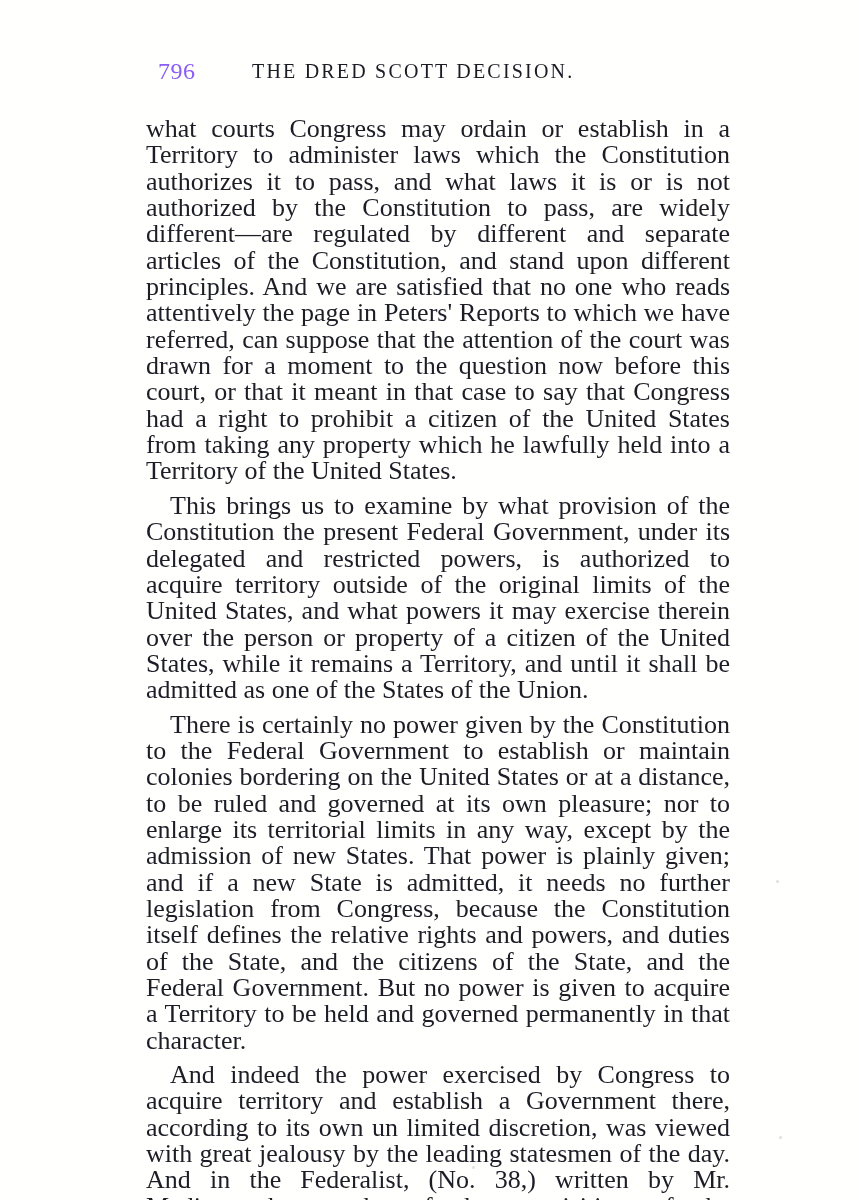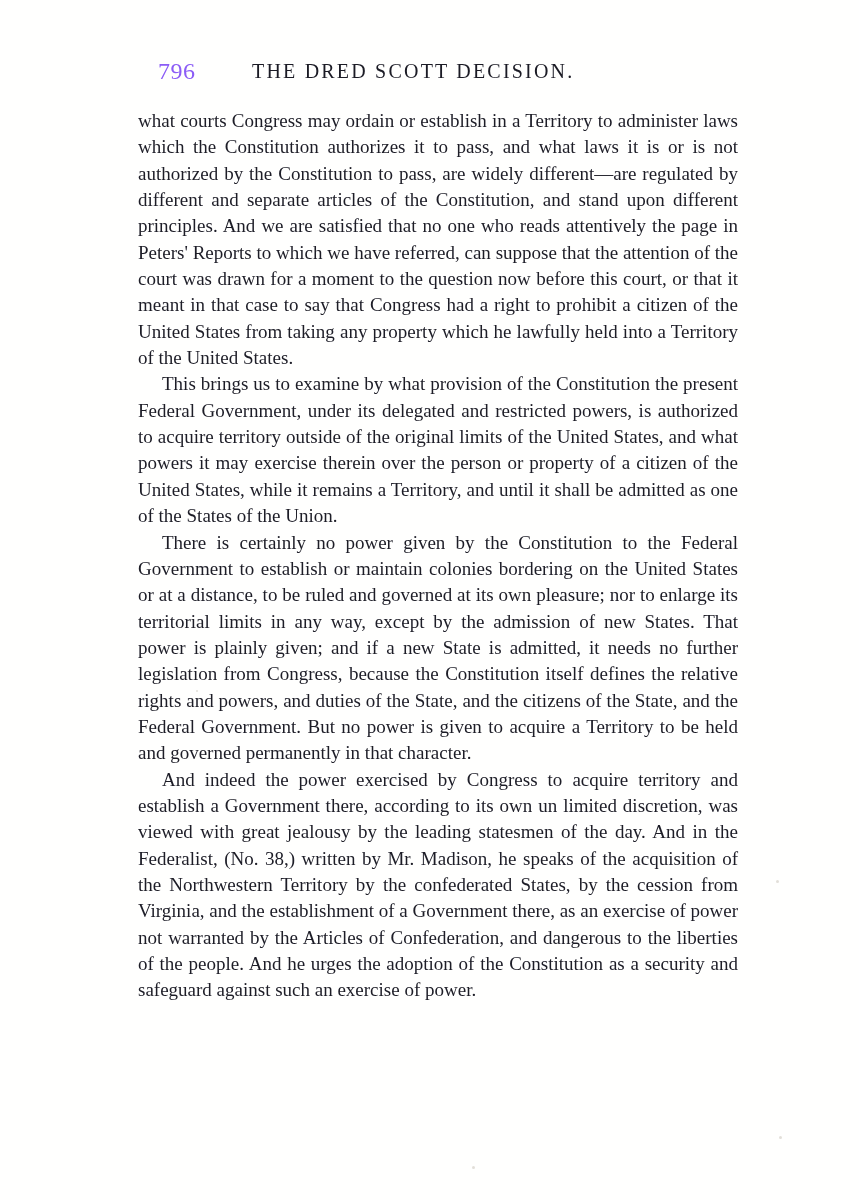--- a/index.html
+++ b/index.html
@@ -47,22 +47,22 @@
     color: #1b1b25;
     white-space: nowrap;
   }
   .body-col {
     position: absolute;
     left: 138px;
     top: 108px;
     width: 600px;
   }
   p.para {
-    margin: 0;
-    font-size: 19px;
+    margin: 8px;
+    font-size: 26px;
     line-height: 26.35px;
     text-align: justify;
     text-justify: inter-word;
     color: #1d1d27;
     text-indent: 0;
   }
   p.indent {
     text-indent: 24px;
   }
   

